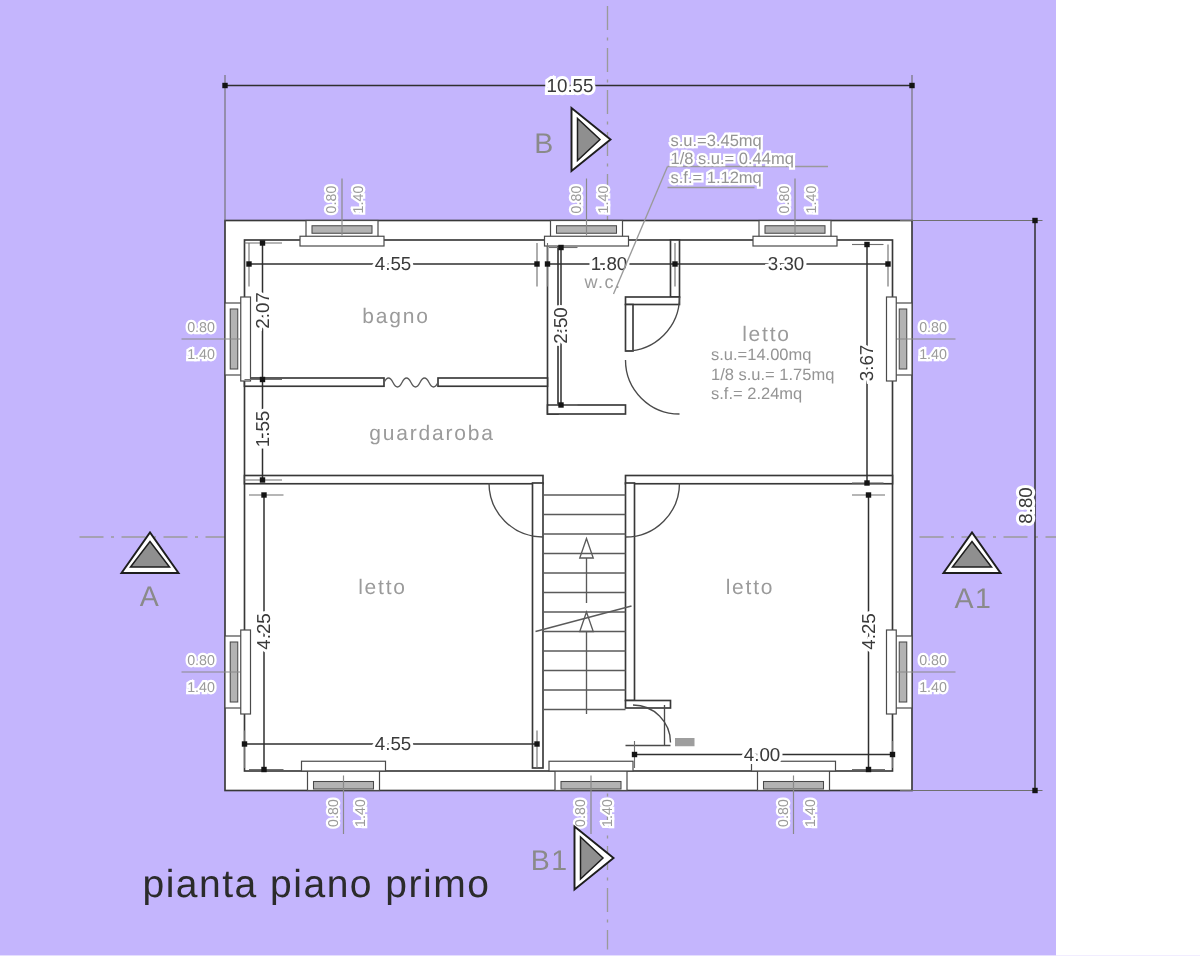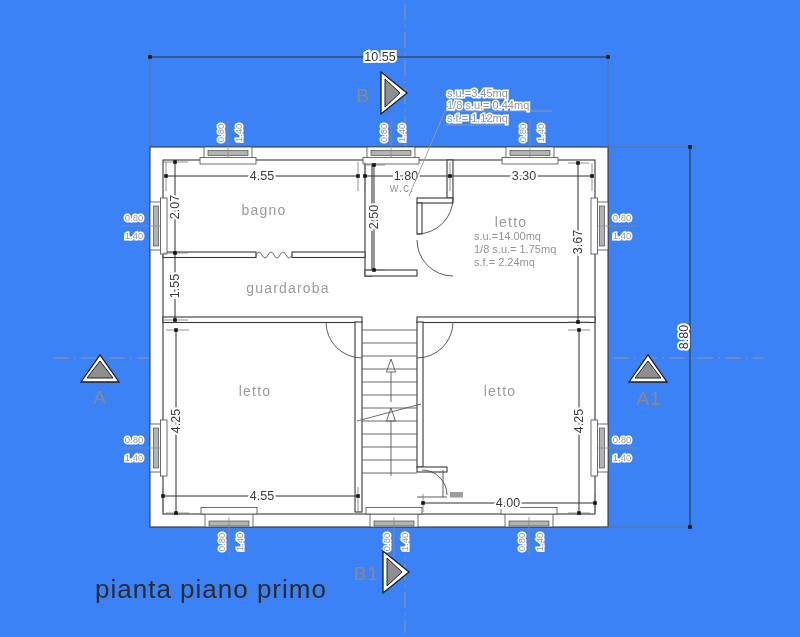--- a/index.html
+++ b/index.html
@@ -1,16 +1,16 @@
 <!DOCTYPE html>
 <html><head>
 <meta charset="utf-8">
 <style>
   html,body{margin:0;padding:0;background:#ffffff;}
-  #stage{position:relative;width:800px;height:637px;background:#3b82f6;overflow:hidden;
+  #stage{position:relative;width:704px;height:637px;background:#c4b5fd;overflow:hidden;
          font-family:"Liberation Sans", sans-serif;}
   svg{display:block;}
   .wall{fill:#ffffff;stroke:#383838;stroke-width:1.1;}
   .thin{stroke:#5a5a5a;stroke-width:0.9;fill:none;}
   .door{stroke:#4a4a4a;stroke-width:0.9;fill:none;}
   .dimline{stroke:#2f2f2f;stroke-width:1;fill:none;}
   .ext{stroke:#6f6f6f;stroke-width:0.75;fill:none;}
   .wtick{stroke:#8a8a8a;stroke-width:0.8;fill:none;}
   .leader{stroke:#9a9a9a;stroke-width:0.9;fill:none;}
   .centerline{stroke:#9a9a9a;stroke-width:0.9;fill:none;stroke-dasharray:16 5 2 5;}

